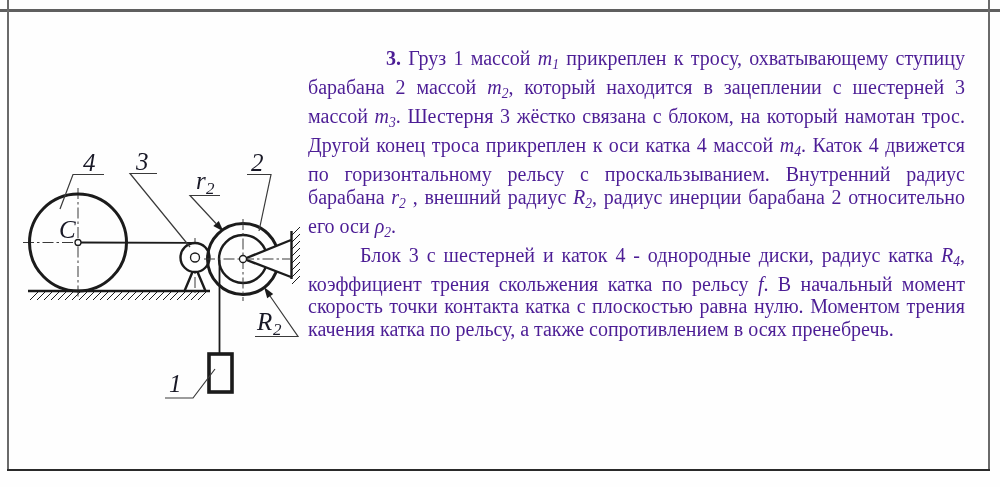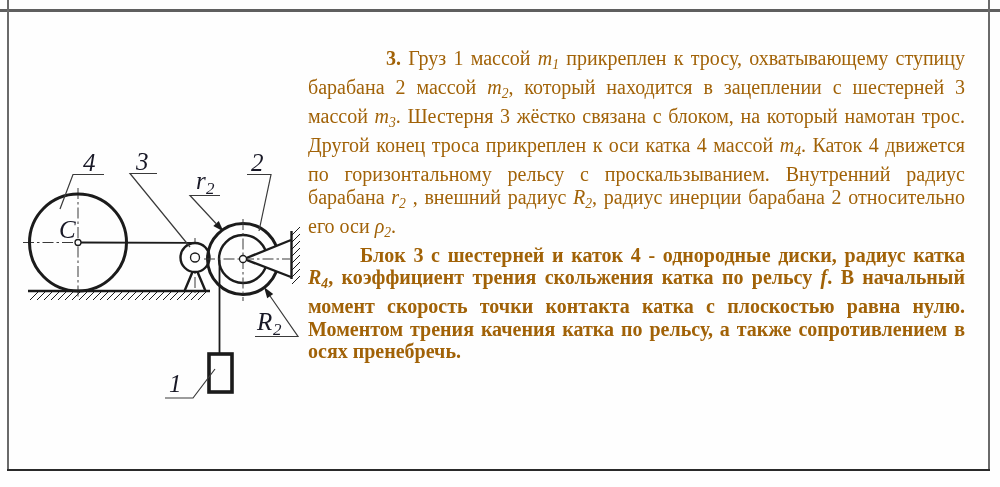--- a/index.html
+++ b/index.html
@@ -11,26 +11,26 @@
   
   .rule{position:absolute;}
   .rule-top{left:0;top:9px;width:1000px;height:3px;background:#5f5f5f;}
   .rule-left{left:7px;top:0;width:2px;height:471px;background:#6a6a6a;}
   .rule-right{left:988px;top:0;width:2px;height:471px;background:#6a6a6a;}
   .rule-bottom{left:7px;top:469px;width:983px;height:2px;background:#2a2a2a;}
 
   
   .text-col{
     position:absolute;left:308px;top:47px;width:657px;
-    font-size:20px;line-height:22.3px;color:#a16207;
+    font-size:20px;line-height:22.3px;color:#4c1d95;
     text-align:justify;
   }
   .text-col p{margin:0;padding:0;}
   .p1{text-indent:78px;}
-  .p2{text-indent:52px;font-weight:bold;}
+  .p2{text-indent:52px;}
   .s-b{font-weight:bold;}
   .s-i{font-style:italic;}
   .s-sub{font-style:italic;font-size:0.68em;vertical-align:-0.28em;letter-spacing:0;}
 
   
   .diagram{position:absolute;left:15px;top:145px;}
   .ink{stroke:#1b1b1b;fill:none;}
   .thick{stroke-width:3;}
   .mid{stroke-width:2.4;}
   .thin{stroke-width:1.3;}

